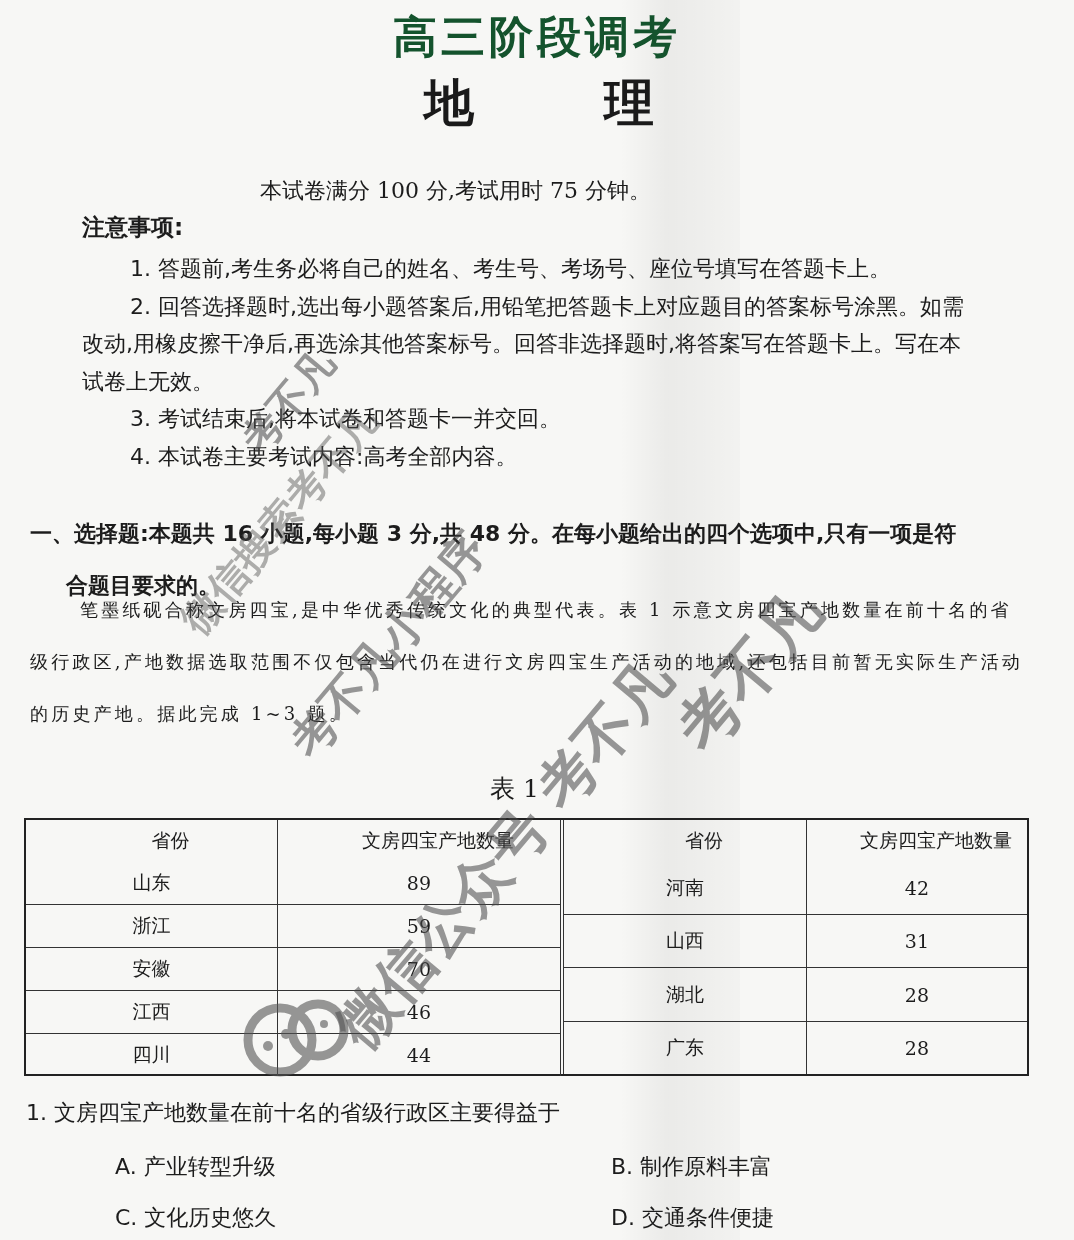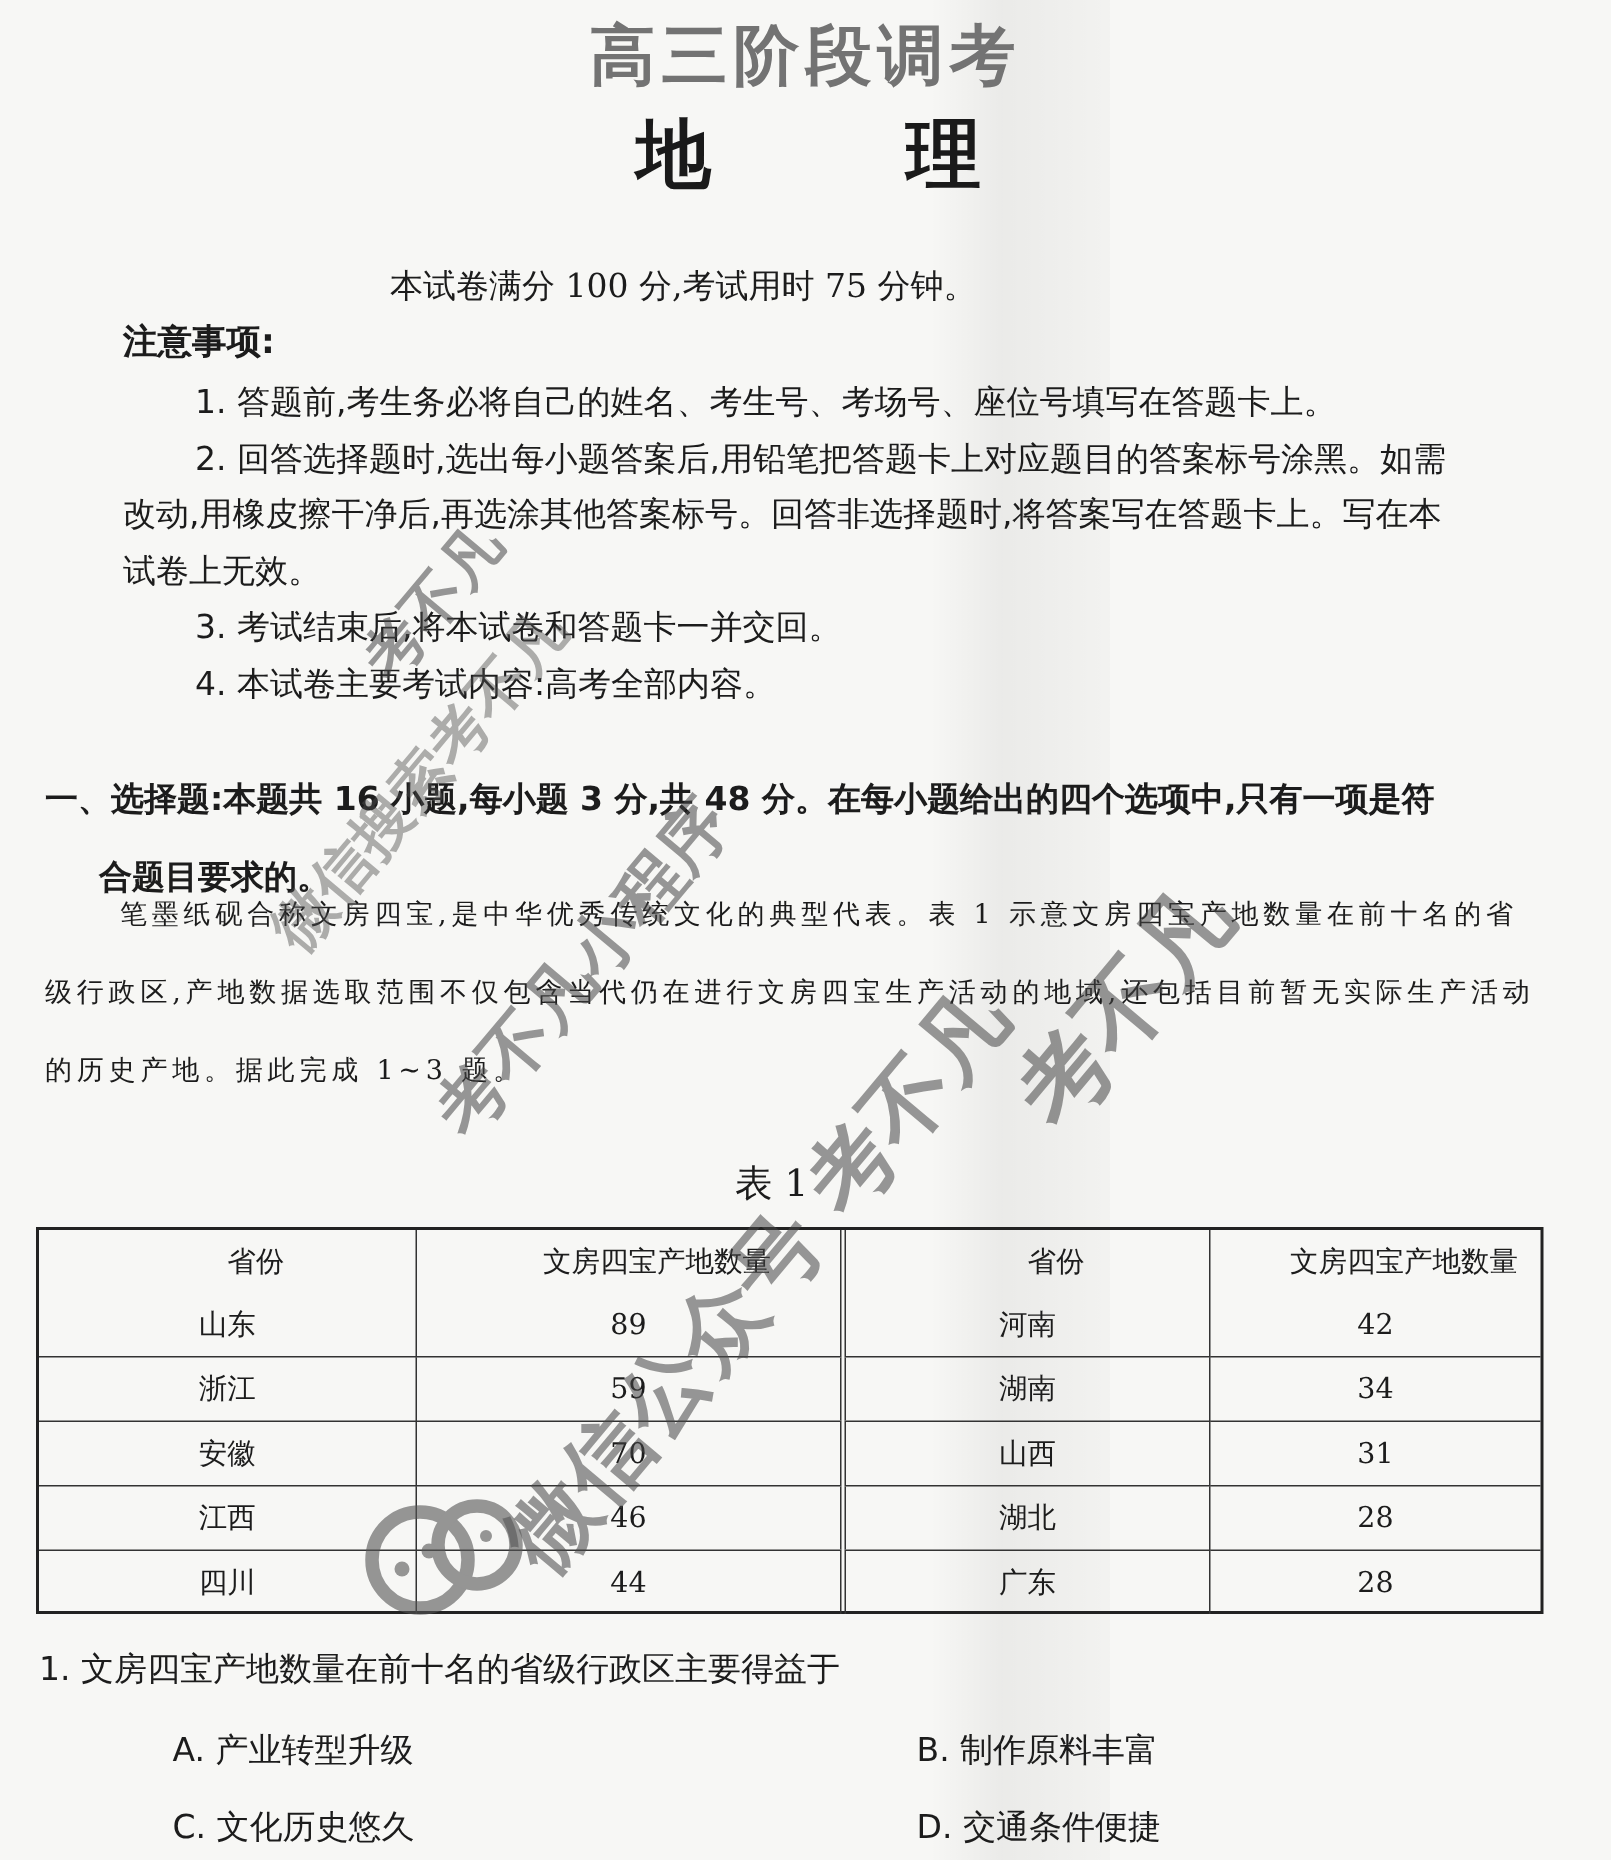--- a/index.html
+++ b/index.html
@@ -12,21 +12,21 @@
     .page { position: absolute; inset: 0; }
     
     .fold-shade {
       position: absolute; left: 620px; top: 0; width: 120px; height: 1240px;
       background: linear-gradient(90deg, rgba(0,0,0,0) 0%, rgba(0,0,0,0.05) 40%, rgba(0,0,0,0.02) 100%);
       pointer-events: none;
     }
     .title1 {
       position: absolute; top: 8px; left: 0; width: 1074px; text-align: center;
       font-family: "DejaVu Sans", sans-serif; font-weight: bold; font-size: 44px;
-      letter-spacing: 4px; color: #737373; padding-left: 0;
+      letter-spacing: 4px; color: #14532d; padding-left: 0;
     }
     .title2 {
       position: absolute; top: 70px; left: 424px; width: 230px;
       display: flex; justify-content: space-between;
       font-family: "DejaVu Sans", sans-serif; font-weight: bold; font-size: 50px; color: #1a1a1a;
     }
     .subtitle {
       position: absolute; top: 176px; left: 0; width: 911px; text-align: center;
       font-size: 22px;
     }
@@ -160,24 +160,20 @@
           <td class="prov">省份</td>
           <td>文房四宝产地数量</td>
         </tr>
       </thead>
       <tbody>
         <tr>
           <td class="prov prov-name">河南</td>
           <td>42</td>
         </tr>
         <tr>
-          <td class="prov prov-name">湖南</td>
-          <td>34</td>
-        </tr>
-        <tr>
           <td class="prov prov-name">山西</td>
           <td>31</td>
         </tr>
         <tr>
           <td class="prov prov-name">湖北</td>
           <td>28</td>
         </tr>
         <tr>
           <td class="prov prov-name">广东</td>
           <td>28</td>

